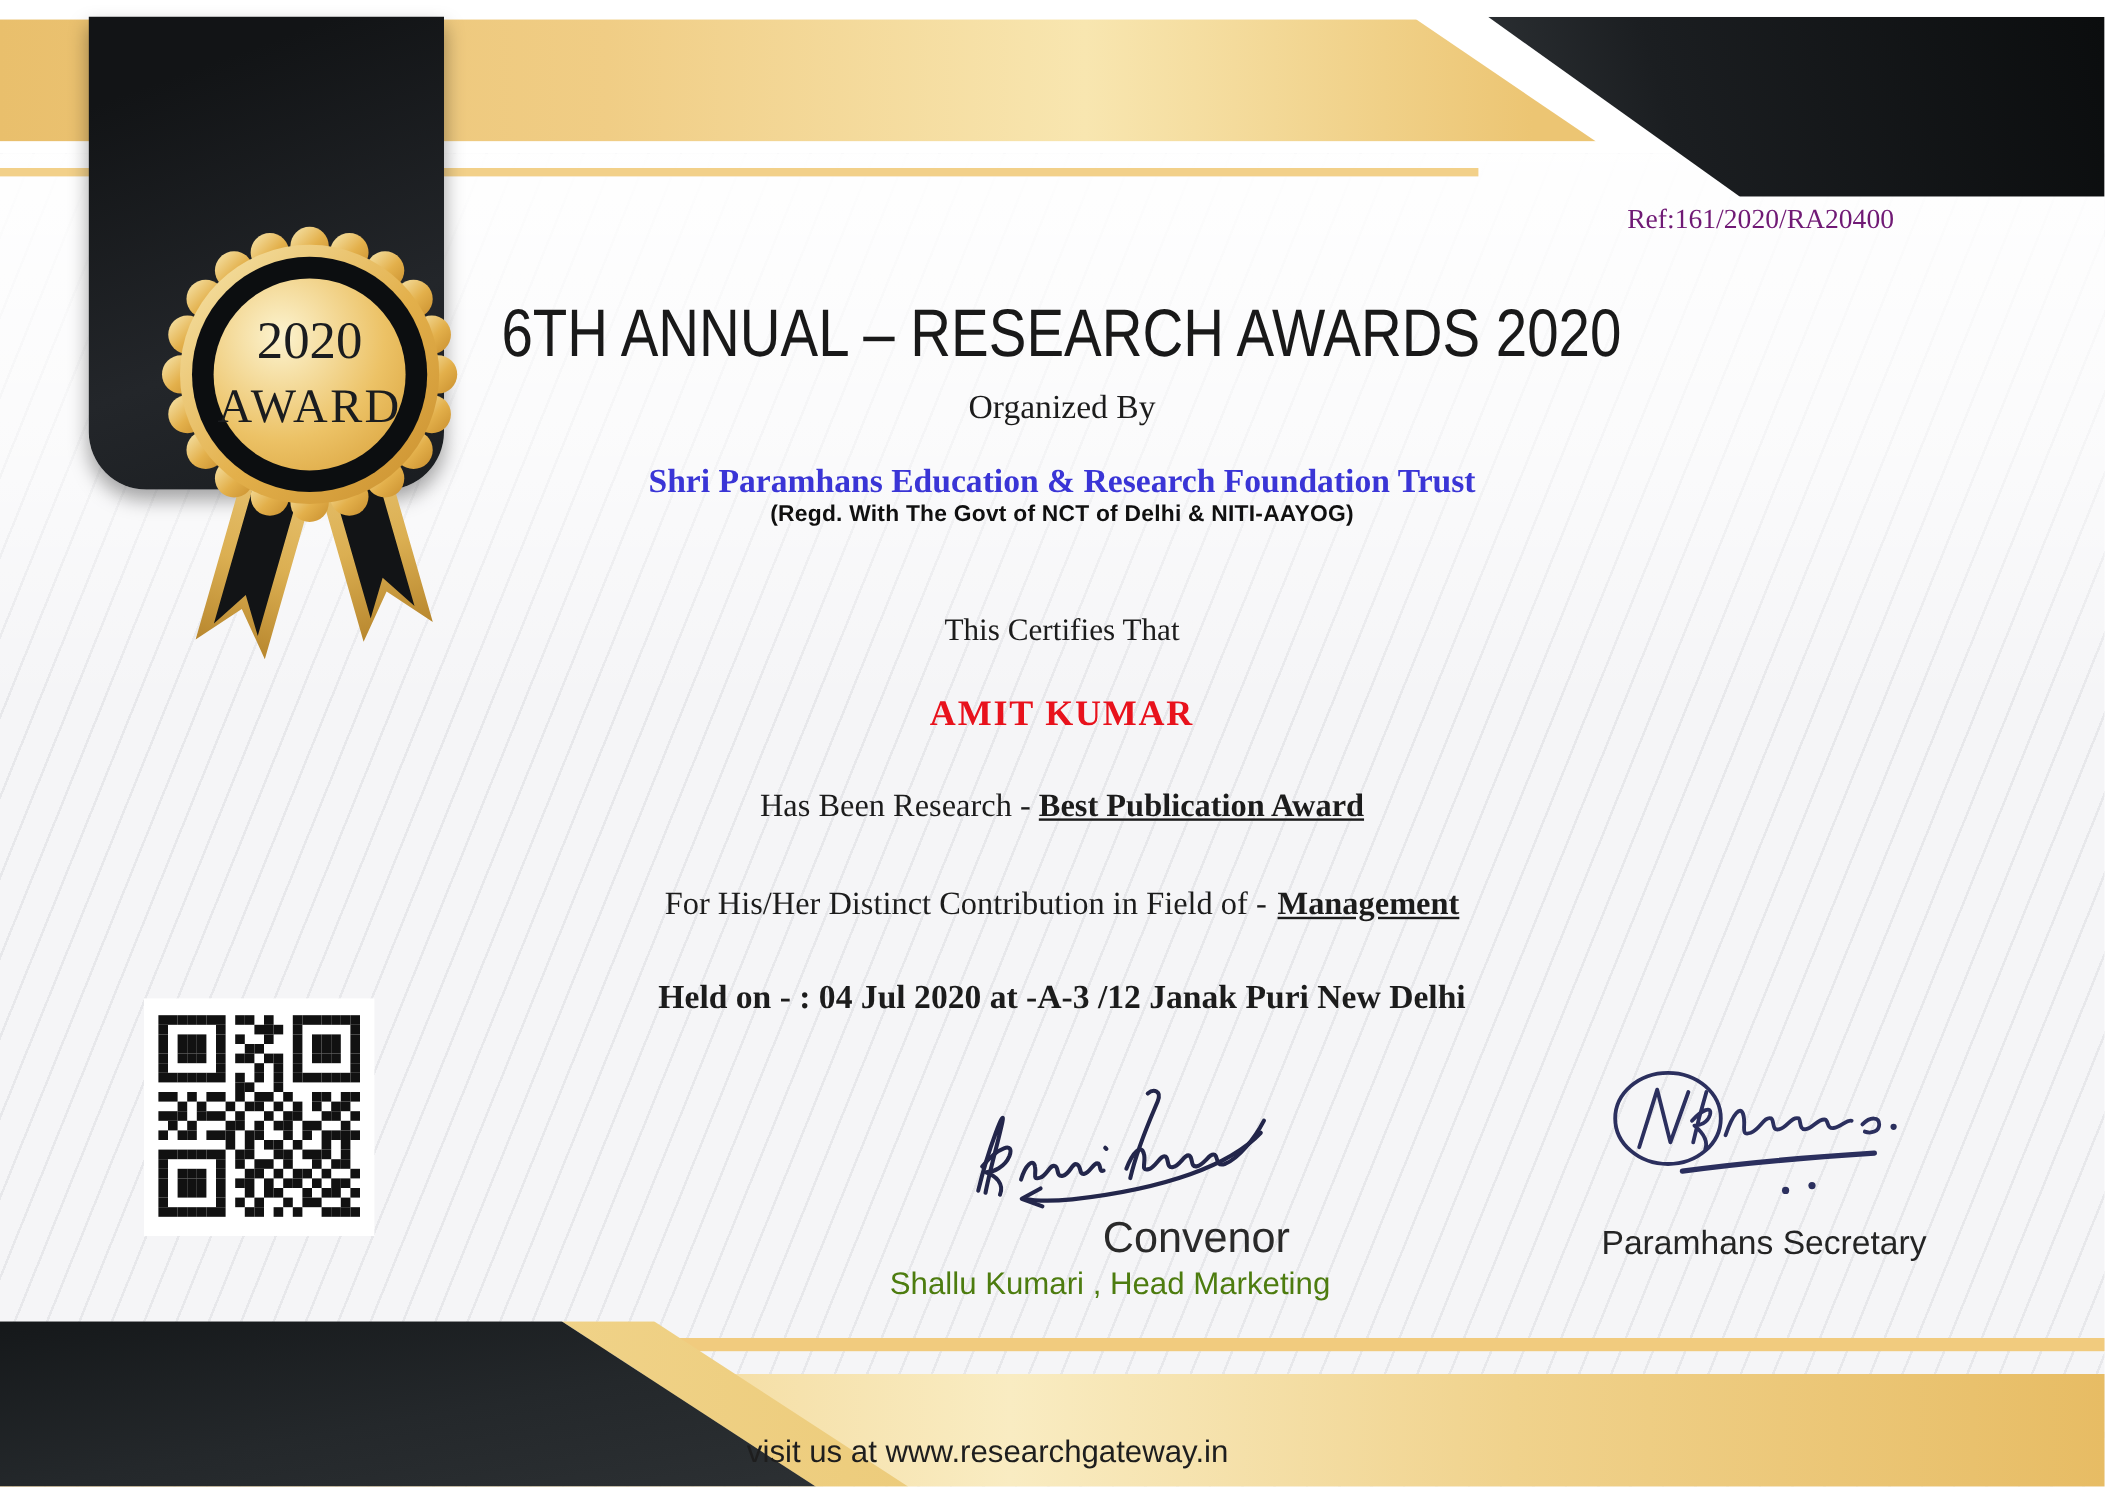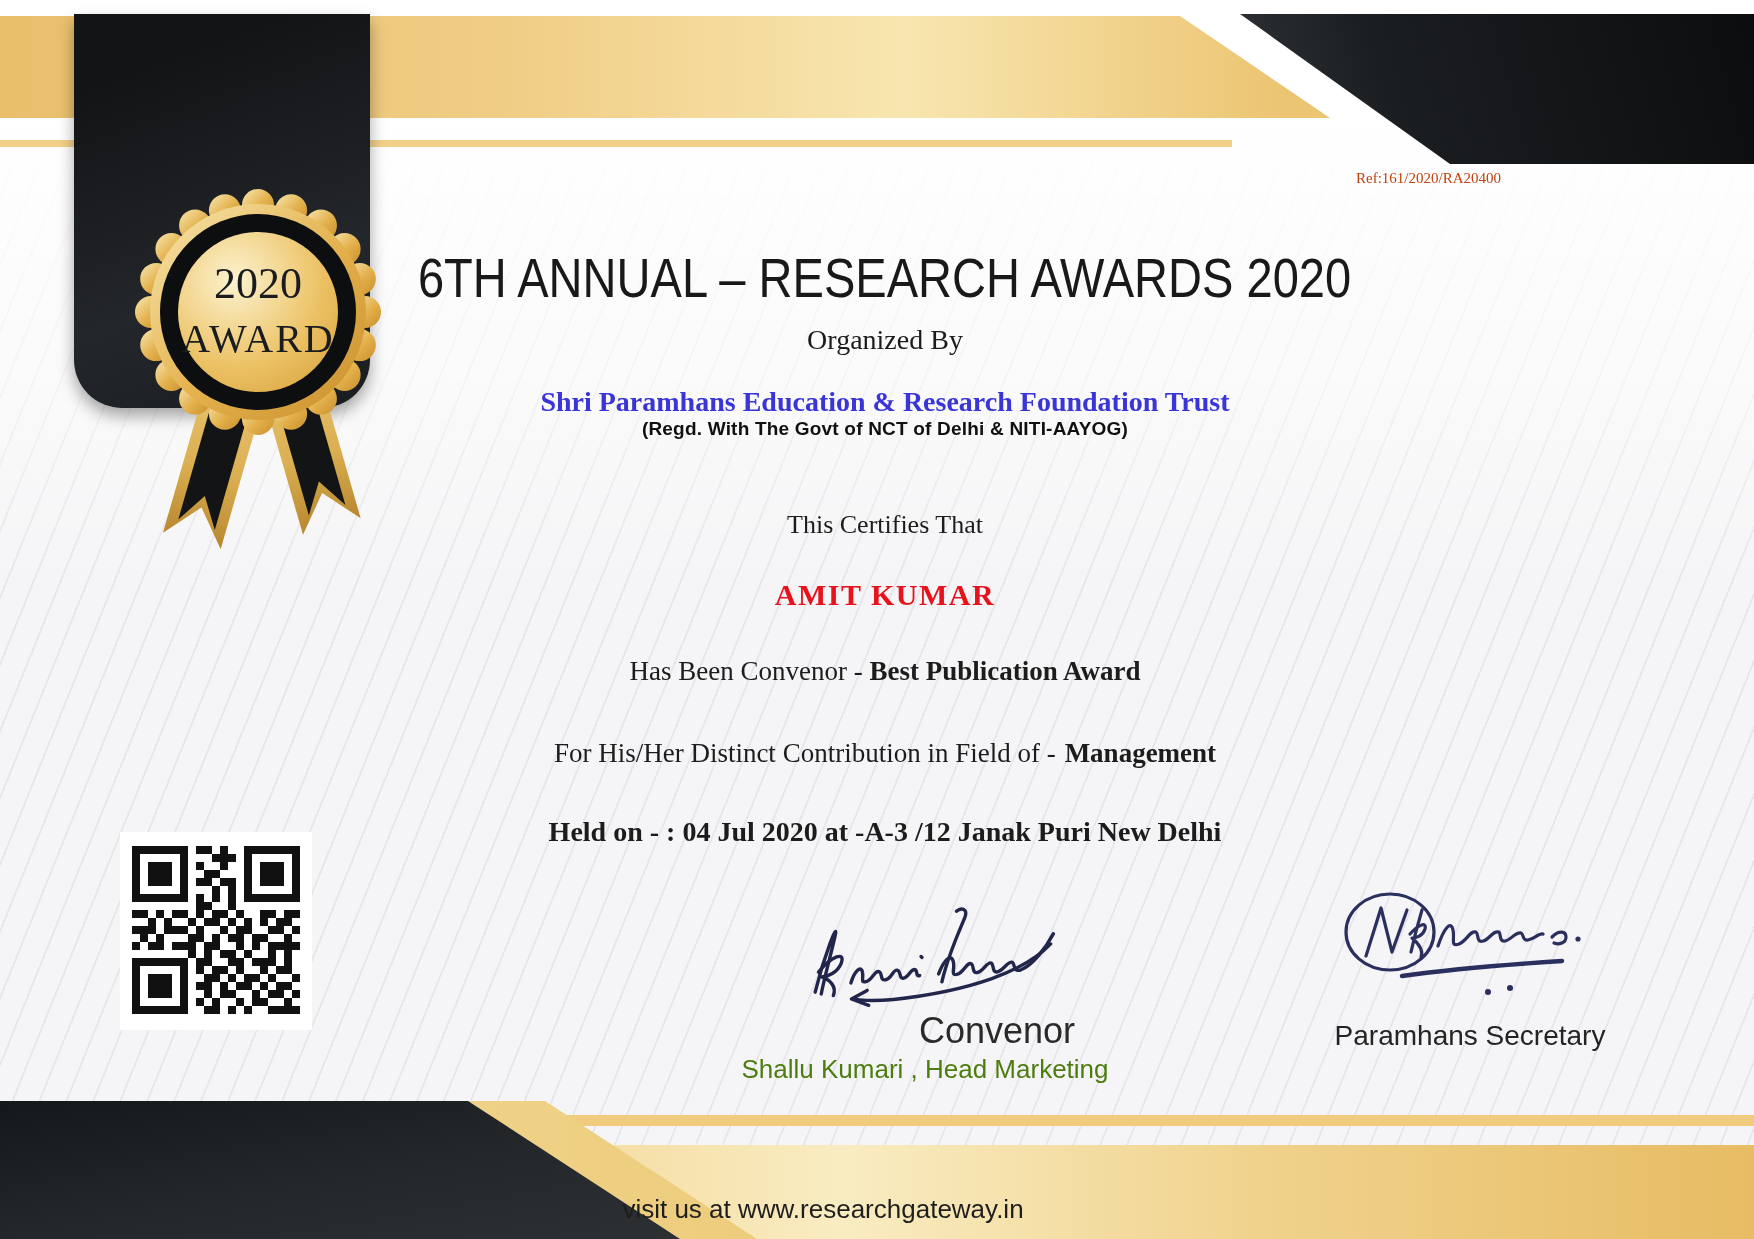--- a/index.html
+++ b/index.html
@@ -39,33 +39,33 @@
     background:linear-gradient(90deg,#f5dc9b,#eccb7a);
     clip-path:polygon(468px 0,545px 0,757px 100%,680px 100%);}
   .band-bl-black{position:absolute;left:0;top:1101px;width:680px;height:138px;
     background:linear-gradient(170deg,#15181a 0%,#24282b 55%,#2c3033 100%);
     clip-path:polygon(0 0,468px 0,680px 100%,0 100%);
     filter:drop-shadow(0 -3px 6px rgba(0,0,0,0.25));}
 
   
   .cline{position:absolute;left:10px;width:1750px;text-align:center;color:#1c1c1c;white-space:nowrap;}
   .serif{font-family:"Liberation Serif",serif;}
-  .t-ref{position:absolute;left:1356px;top:170px;font-family:"Liberation Serif",serif;font-size:15px;color:#c2410c;}
+  .t-ref{position:absolute;left:1356px;top:170px;font-family:"Liberation Serif",serif;font-size:23px;color:#701a75;}
   .t-title{top:245px;font-size:56px;color:#191919;}
   .t-title .sq{display:inline-block;transform:scaleX(0.84);transform-origin:center;}
   .t-organized{top:324px;font-size:28px;}
   .t-org{top:386px;font-size:28px;font-weight:700;color:#3a35d6;}
   .t-regd{top:418px;font-size:19px;font-weight:700;color:#101010;letter-spacing:0.2px;}
   .t-certifies{top:510px;font-size:26px;}
   .t-name{top:578px;font-size:30px;font-weight:700;color:#e8121c;letter-spacing:1.5px;}
   .t-award{top:656px;font-size:27px;}
   .t-field{top:738px;font-size:27px;}
   .t-field .bold{margin-left:9px;}
   .t-held{top:816px;font-size:28px;font-weight:700;}
-  .bold{font-weight:700;}
+  .bold{font-weight:700;text-decoration:underline;}
   .t-convenor{position:absolute;left:775px;top:1010px;width:300px;text-align:right;font-size:36px;color:#2a2a2a;}
   .t-shallu{position:absolute;left:725px;top:1054px;width:400px;text-align:center;font-size:26px;color:#4d7c0f;}
   .t-orgsec{position:absolute;left:1310px;top:1020px;width:320px;text-align:center;font-size:28px;color:#242424;}
   .t-footer{position:absolute;left:0;top:1194px;width:1646px;text-align:center;font-size:26px;color:#1e1e1e;}
 
   
   .qr-box{position:absolute;left:120px;top:832px;width:192px;height:198px;background:#ffffff;}
   .qr-grid{position:absolute;left:12px;top:14px;display:grid;grid-template-columns:repeat(21,8px);grid-auto-rows:8px;}
   .qm{width:8px;height:8px;background:transparent;}
   .qm.on{background:#111111;}
@@ -154,21 +154,21 @@
   </svg>
 
   <div class="t-ref">Ref:161/2020/RA20400</div>
 
   <div class="cline t-title"><span class="sq">6TH ANNUAL – RESEARCH AWARDS 2020</span></div>
   <div class="cline serif t-organized">Organized By</div>
   <div class="cline serif t-org">Shri Paramhans Education &amp; Research Foundation Trust</div>
   <div class="cline t-regd">(Regd. With The Govt of NCT of Delhi &amp; NITI-AAYOG)</div>
   <div class="cline serif t-certifies">This Certifies That</div>
   <div class="cline serif t-name">AMIT KUMAR</div>
-  <div class="cline serif t-award"><span>Has Been Convenor - </span><span class="bold">Best Publication Award</span></div>
+  <div class="cline serif t-award"><span>Has Been Research - </span><span class="bold">Best Publication Award</span></div>
   <div class="cline serif t-field"><span>For His/Her Distinct Contribution in Field of -</span><span class="bold">Management</span></div>
   <div class="cline serif t-held">Held on - : 04 Jul 2020 at -A-3 /12 Janak Puri New Delhi</div>
 
   <div class="qr-box">
     <div class="qr-grid">
         <div class="qm on"></div>
         <div class="qm on"></div>
         <div class="qm on"></div>
         <div class="qm on"></div>
         <div class="qm on"></div>

